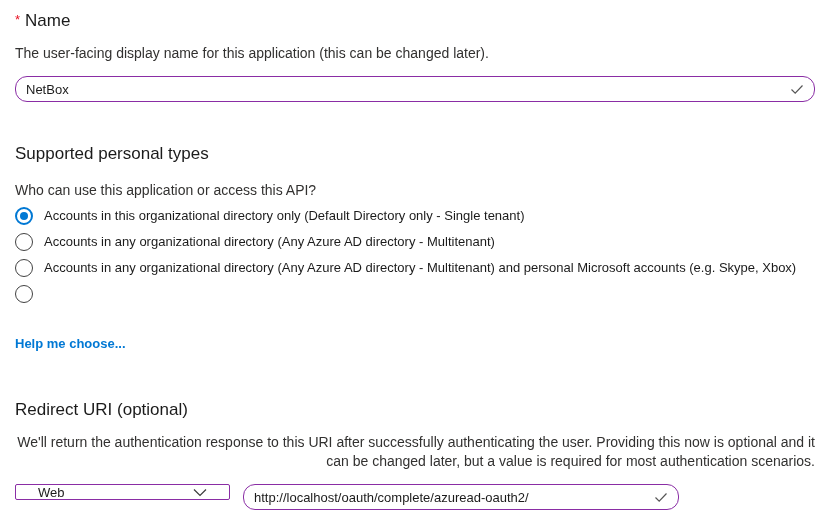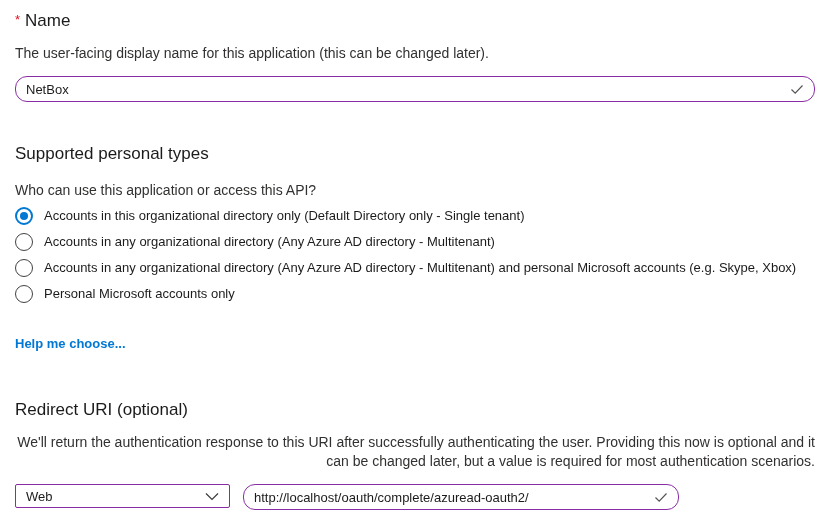--- a/index.html
+++ b/index.html
@@ -75,24 +75,24 @@
     display: inline-block; margin-top: 25px;
     font-size: 13px; line-height: 16px;
     color: #0078d4; text-decoration: none; cursor: pointer; font-weight: bold;
   }
 
   .s3 { margin-top: 48px; }
   .s3-desc { margin-top: 13px; line-height: 19px; text-align: right; }
 
   .uri-row { margin-top: 13px; display: flex; gap: 13px; }
   .dropdown {
-    width: 215px; height: 24px;
+    width: 215px; height: 16px;
     border: 1.5px solid #8a2da5; border-radius: 2px;
     display: flex; align-items: center; justify-content: space-between;
-    padding: 0 10px; background: #fff; cursor: pointer;
+    padding: 0 22px; background: #fff; cursor: pointer;
   }
   .dropdown-value { font-size: 13px; color: #1b1b1b; }
   .uri-field { margin-top: 0; width: 436px; }
 </style>
 </head>
 <body>
 
 <div class="page">
 
   
@@ -120,21 +120,20 @@
     <div class="radio-row">
       <span class="radio-outer"></span>
       <span class="radio-label">Accounts in any organizational directory (Any Azure AD directory - Multitenant)</span>
     </div>
     <div class="radio-row">
       <span class="radio-outer"></span>
       <span class="radio-label">Accounts in any organizational directory (Any Azure AD directory - Multitenant) and personal Microsoft accounts (e.g. Skype, Xbox)</span>
     </div>
     <div class="radio-row">
       <span class="radio-outer"></span>
-      <span class="radio-label">Personal Microsoft accounts only</span>
     </div>
   </div>
 
   <a class="help-link">Help me choose...</a>
 
   
   <h2 class="section-title s3">Redirect URI (optional)</h2>
 
   <p class="desc s3-desc">We'll return the authentication response to this URI after successfully authenticating the user. Providing this now is optional and it can be changed later, but a value is required for most authentication scenarios.</p>
 

